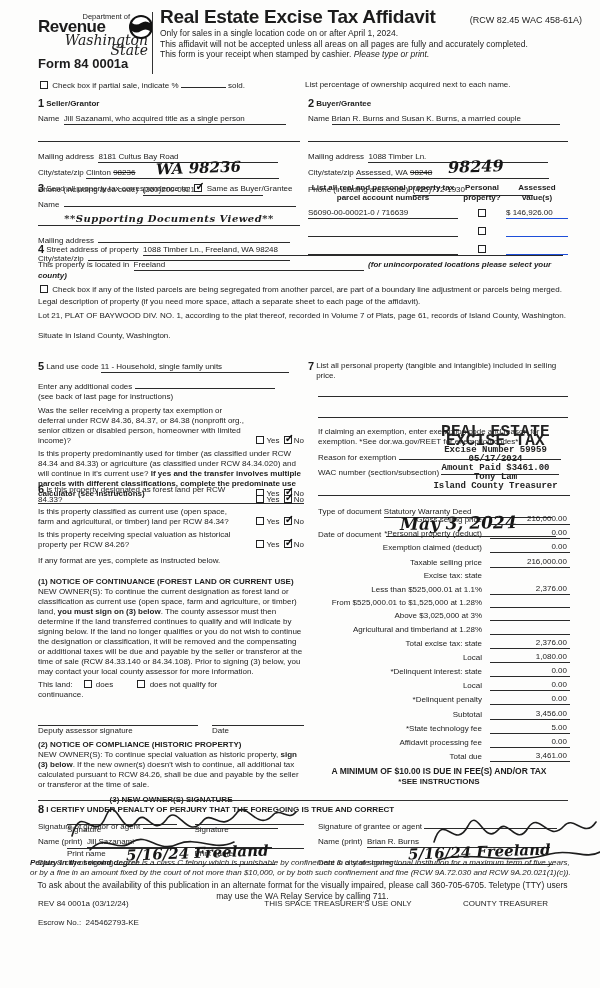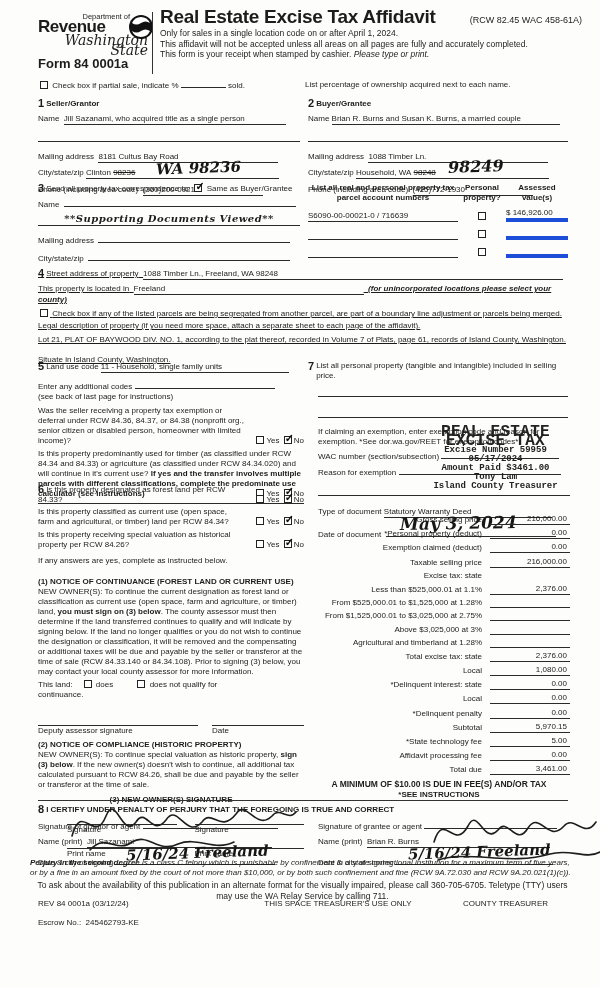--- a/index.html
+++ b/index.html
@@ -18,21 +18,21 @@
   .strike { text-decoration:line-through; }
   .qrow { display:flex; justify-content:space-between; align-items:flex-end; }
   .yn { white-space:nowrap; }
   .taxrow { display:flex; align-items:flex-end; margin-bottom:3.2px; }
   .taxrow .tl { flex:1; text-align:right; padding-right:8px; }
   .taxrow .tv { width:80px; border-bottom:1px solid #2a2a2a; text-align:right; padding-right:3px; min-height:9px; }
   .taxrow.noline .tv { border-bottom:none; }
   .ptable-row { display:flex; align-items:flex-end; margin-bottom:8px; }
   .ptable-row .pc1 { width:150px; border-bottom:1px solid #2a2a2a; min-height:9px; }
   .ptable-row .pc2 { width:48px; text-align:center; }
-  .ptable-row .pc3 { width:62px; border-bottom:4px solid #1d4ed8; min-height:9px; }
+  .ptable-row .pc3 { width:62px; border-bottom:1px solid #1d4ed8; min-height:9px; }
   .siggrid { display:flex; gap:18px;margin-left:29px; }
   .sigcol { width:118px; }
   .sigline { border-bottom:1px solid #2a2a2a; height:12px; }
   svg.ink path { fill:none; stroke:#1d1d1d; stroke-width:1.6; stroke-linecap:round; }
   .vdiv { position:absolute; width:1px; background:#333; }
   .hr { position:absolute; height:1px; background:#333; }
 </style>
 </head>
 <body>
 
@@ -80,21 +80,21 @@
     <div style="margin-top:5px; position:relative;"><span>City/state/zip</span>&nbsp;<span class="fld" style="width:193px;"><span>Clinton</span>&nbsp;<span class="strike">98236</span></span>
       <span class="hand abs" style="left:118px; top:-5px; font-size:15px; transform:rotate(-2deg);">WA 98236</span></div>
     <div style="margin-top:6px;"><span>Phone (including area code)</span>&nbsp;&nbsp;<span class="fld" style="width:120px;"><span>(360)200-0921</span></span></div>
   </div>
 
   <div class="abs" style="left:308px; top:98px; width:260px;">
     <div><span class="num">2</span><span class="b">Buyer/Grantee</span></div>
     <div style="margin-top:5px;"><span>Name</span>&nbsp;<span class="fld" style="width:228px;"><span>Brian R. Burns and Susan K. Burns, a married couple</span></span></div>
     <div class="fld" style="width:260px; margin-top:9px;"></div>
     <div style="margin-top:7px;"><span>Mailing address</span>&nbsp;&nbsp;<span class="fld" style="width:180px;"><span>1088 Timber Ln.</span></span></div>
-    <div style="margin-top:5px; position:relative;"><span>City/state/zip</span>&nbsp;<span class="fld" style="width:193px;"><span>Household, WA</span>&nbsp;<span class="strike">98248</span></span>
+    <div style="margin-top:5px; position:relative;"><span>City/state/zip</span>&nbsp;<span class="fld" style="width:193px;"><span>Assessed, WA</span>&nbsp;<span class="strike">98248</span></span>
       <span class="hand abs" style="left:140px; top:-6px; font-size:16px; transform:rotate(-2deg);">98249</span></div>
     <div style="margin-top:6px;"><span>Phone (including area code)</span>&nbsp;&nbsp;<span class="fld" style="width:120px;"><span>(425)772-1930</span></span></div>
   </div>
 
   <div class="abs" style="left:38px; top:183px; width:262px;">
     <div><span class="num">3</span><span>Send all property tax correspondence to:</span>
       <span class="cb checked"></span>
       <span>Same as Buyer/Grantee</span></div>
     <div style="margin-top:5px;"><span>Name</span>&nbsp;&nbsp;<span class="fld" style="width:232px;"></span></div>
     <div style="margin-top:4px; border-bottom:1px solid #2a2a2a; text-align:center;"><span class="stampdoc">**Supporting Documents Viewed**</span></div>
@@ -129,21 +129,21 @@
         <span class="pc3"></span>
       </div>
       <div class="ptable-row">
         <span class="pc1"></span>
         <span class="pc2"><span class="cb"></span></span>
         <span class="pc3"></span>
       </div>
     </div>
   </div>
 
-  <div class="abs" style="left:38px; top:268px; width:530px;text-decoration:underline;">
+  <div class="abs" style="left:38px; top:244px; width:530px;">
     <div><span class="num">4</span><span>Street address of property</span>&nbsp;&nbsp;<span class="fld" style="width:420px;"><span>1088 Timber Ln., Freeland, WA 98248</span></span></div>
     <div style="margin-top:4px;"><span>This property is located in</span>&nbsp;&nbsp;<span class="fld" style="width:230px;"><span>Freeland</span></span>&nbsp;&nbsp;<span class="b i">(for unincorporated locations please select your county)</span></div>
     <div style="margin-top:4px;"><span class="cb"></span>&nbsp;<span>Check box if any of the listed parcels are being segregated from another parcel, are part of a boundary line adjustment or parcels being merged.</span></div>
     <div style="margin-top:2px;">Legal description of property (if you need more space, attach a separate sheet to each page of the affidavit).</div>
     <div style="margin-top:4px;">Lot 21, PLAT OF BAYWOOD DIV. NO. 1, according to the plat thereof, recorded in Volume 7 of Plats, page 61, records of Island County, Washington.</div>
     <div style="margin-top:10px;">Situate in Island County, Washington.</div>
   </div>
 
   <div class="abs" style="left:38px; top:361px; width:266px; border-bottom:1px solid #2a2a2a; padding-bottom:4px;">
     <div><span class="num">5</span><span>Land use code</span>&nbsp;<span class="fld" style="width:188px;"><span>11 - Household, single family units</span></span></div>
@@ -175,21 +175,21 @@
     <div class="qrow" style="margin-top:2px;">
       <div style="width:200px;">Is this property classified as current use (open space, farm and agricultural, or timber) land per RCW 84.34?</div>
       <div class="yn"><span class="cb"></span><span>Yes</span>
         <span class="cb checked"></span><span>No</span></div>
     </div>
     <div class="qrow" style="margin-top:3px;">
       <div style="width:200px;">Is this property receiving special valuation as historical property per RCW 84.26?</div>
       <div class="yn"><span class="cb"></span><span>Yes</span>
         <span class="cb checked"></span><span>No</span></div>
     </div>
-    <div style="margin-top:6px;">If any answers are yes, complete as instructed below.</div>
+    <div style="margin-top:6px;">If any format are yes, complete as instructed below.</div>
     <div class="b" style="margin-top:11px;">(1) NOTICE OF CONTINUANCE (FOREST LAND OR CURRENT USE)</div>
     <div><span>NEW OWNER(S): To continue the current designation as forest land or classification as current use (open space, farm and agriculture, or timber) land, </span><span class="b">you must sign on (3) below</span><span>. The county assessor must then determine if the land transferred continues to qualify and will indicate by signing below. If the land no longer qualifies or you do not wish to continue the designation or classification, it will be removed and the compensating or additional taxes will be due and payable by the seller or transferor at the time of sale (RCW 84.33.140 or 84.34.108). Prior to signing (3) below, you may contact your local county assessor for more information.</span></div>
     <div style="margin-top:3px;">
       <span>This land:</span>&nbsp;&nbsp;&nbsp;
       <span class="cb"></span>&nbsp;<span>does</span>
       &nbsp;&nbsp;&nbsp;&nbsp;&nbsp;&nbsp;&nbsp;&nbsp;
       <span class="cb"></span>&nbsp;<span>does not qualify for</span>
     </div>
     <div>continuance.</div>
     <div style="display:flex; gap:14px; margin-top:14px;">
@@ -231,22 +231,22 @@
     <div style="display:flex;">
         <span class="num">7</span>
         <span style="width:248px;">List all personal property (tangible and intangible) included in selling price.</span>
       </div>
     <div class="fld" style="width:250px; margin-left:10px; margin-top:8px;"></div>
     <div class="fld" style="width:250px; margin-left:10px; margin-top:10px;"></div>
     <div style="margin-left:10px; margin-top:6px;">
         <div>If claiming an exemption, enter exemption code and reason for</div>
         <div>exemption.  *See dor.wa.gov/REET for exemption codes*</div>
       </div>
+    <div style="margin-left:10px; margin-top:5px;"><span>Reason for exemption</span>&nbsp;<span class="fld" style="width:162px;"></span></div>
     <div style="margin-left:10px; margin-top:4px;"><span>WAC number (section/subsection)</span>&nbsp;<span class="fld" style="width:118px;"></span></div>
-    <div style="margin-left:10px; margin-top:5px;"><span>Reason for exemption</span>&nbsp;<span class="fld" style="width:162px;"></span></div>
     <div class="fld" style="width:252px; margin-left:10px; margin-top:10px;"></div>
     
     <div class="excise-stamp abs" style="left:105px; top:67px; width:165px;">
       <div style="font-size:16px; letter-spacing:.3px;">REAL ESTATE EXCISE TAX</div>
       <div>Excise Number 59959</div>
       <div>05/17/2024</div>
       <div>Amount Paid $3461.00</div>
       <div>Tony Lam</div>
       <div>Island County Treasurer</div>
     </div>
@@ -278,24 +278,20 @@
       </div>
     <div class="taxrow">
         <span class="tl">Less than $525,000.01 at 1.1%</span>
         <span class="tv">2,376.00</span>
       </div>
     <div class="taxrow">
         <span class="tl">From $525,000.01 to $1,525,000 at 1.28%</span>
         <span class="tv"></span>
       </div>
     <div class="taxrow">
-        <span class="tl">From $1,525,000.01 to $3,025,000 at 2.75%</span>
-        <span class="tv"></span>
-      </div>
-    <div class="taxrow">
         <span class="tl">Above $3,025,000 at 3%</span>
         <span class="tv"></span>
       </div>
     <div class="taxrow">
         <span class="tl">Agricultural and timberland at 1.28%</span>
         <span class="tv"></span>
       </div>
     <div class="taxrow">
         <span class="tl">Total excise tax: state</span>
         <span class="tv">2,376.00</span>
@@ -311,21 +307,21 @@
     <div class="taxrow">
         <span class="tl">Local</span>
         <span class="tv">0.00</span>
       </div>
     <div class="taxrow">
         <span class="tl">*Delinquent penalty</span>
         <span class="tv">0.00</span>
       </div>
     <div class="taxrow">
         <span class="tl">Subtotal</span>
-        <span class="tv">5,970.15</span>
+        <span class="tv">3,456.00</span>
       </div>
     <div class="taxrow">
         <span class="tl">*State technology fee</span>
         <span class="tv">5.00</span>
       </div>
     <div class="taxrow">
         <span class="tl">Affidavit processing fee</span>
         <span class="tv">0.00</span>
       </div>
     <div class="taxrow">

